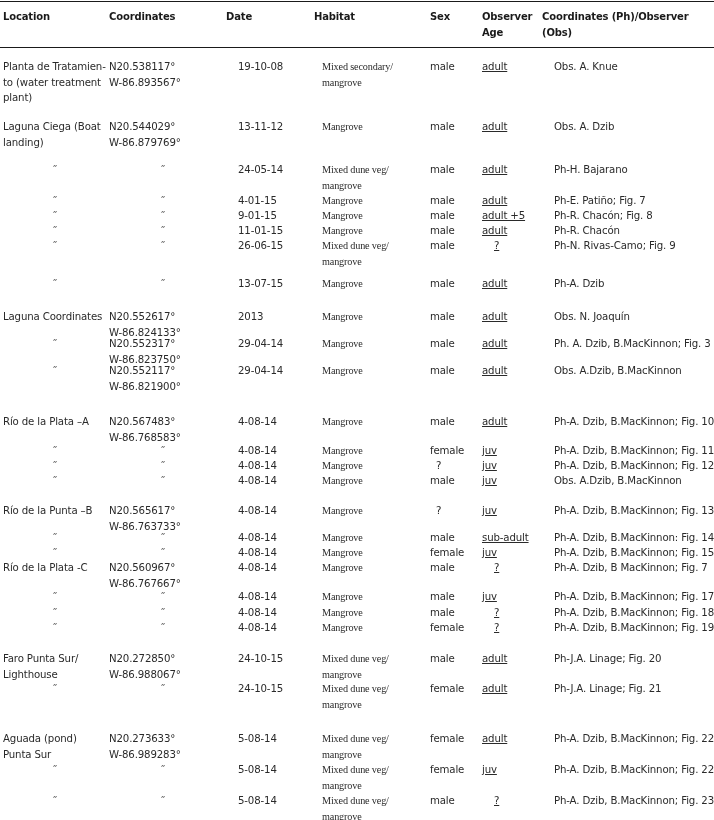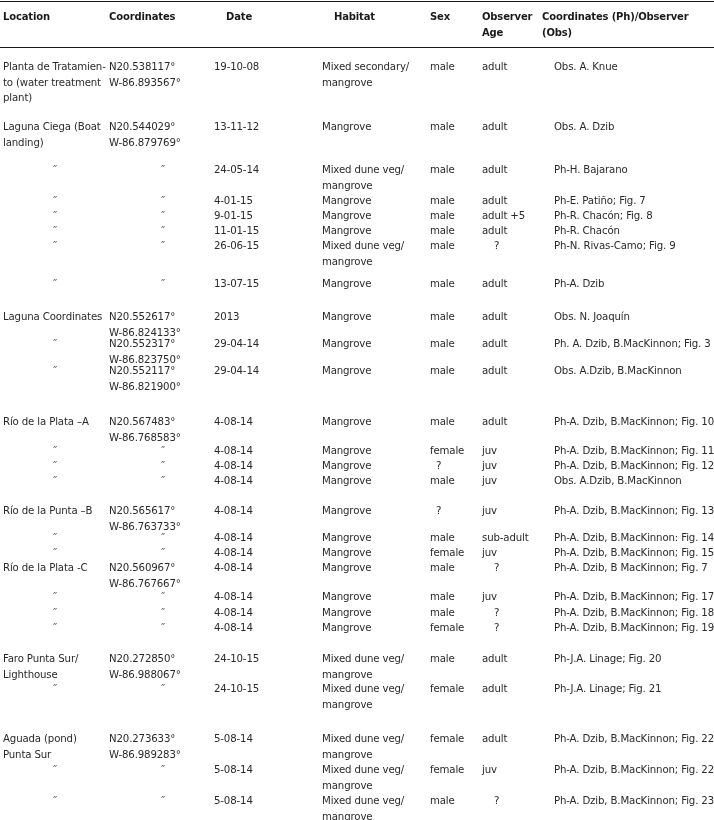--- a/index.html
+++ b/index.html
@@ -8,41 +8,41 @@
     font-family: "DejaVu Sans", "Liberation Sans", sans-serif;
     font-size: 10.2px; color: #2a2a2a; line-height: 15.5px;
     letter-spacing: -0.15px;
   }
   .rule { position: absolute; left: 0; width: 714px; height: 1px; background: #1a1a1a; }
   .hdr { position: absolute; top: 9px; font-weight: bold; color: #1a1a1a; font-size: 10px; line-height: 16px; }
   .row { position: absolute; left: 0; width: 714px; }
   .cell { position: absolute; top: 0; white-space: nowrap; }
   .c-loc { left: 3px; width: 104px; white-space: normal; }
   .c-coord { left: 109px; }
-  .c-date { left: 214px; }
-  .c-hab { left: 322px; }
+  .c-date { left: 238px; }
+  .c-hab { left: 322px; font-family: Liberation Serif, serif; }
   .c-sex { left: 430px; }
-  .c-age { left: 482px; }
+  .c-age { left: 482px; text-decoration: underline; }
   .c-obs { left: 554px; }
   .ditto { display: inline-block; font-style: italic; color: #555; font-size: 9px; }
   .ditto-loc { position: absolute; left: 52px; }
   .ditto-coord { position: absolute; left: 160px; }
   .q-sex { padding-left: 6px; }
   .q-age { padding-left: 12px; }
 </style>
 </head>
 <body>
 
 <div>
   <div class="rule" style="top:1px"></div>
 
   <div class="hdr" style="left:3px">Location</div>
   <div class="hdr" style="left:109px">Coordinates</div>
   <div class="hdr" style="left:226px">Date</div>
-  <div class="hdr" style="left:334px">Habitat</div>
+  <div class="hdr" style="left:314px">Habitat</div>
   <div class="hdr" style="left:430px">Sex</div>
   <div class="hdr" style="left:482px">
     <div>Observer</div>
     <div>Age</div>
   </div>
   <div class="hdr" style="left:542px">Coordinates (Ph)/Observer (Obs)</div>
 
   <div class="rule" style="top:47px"></div>
 
   <div id="rows">

